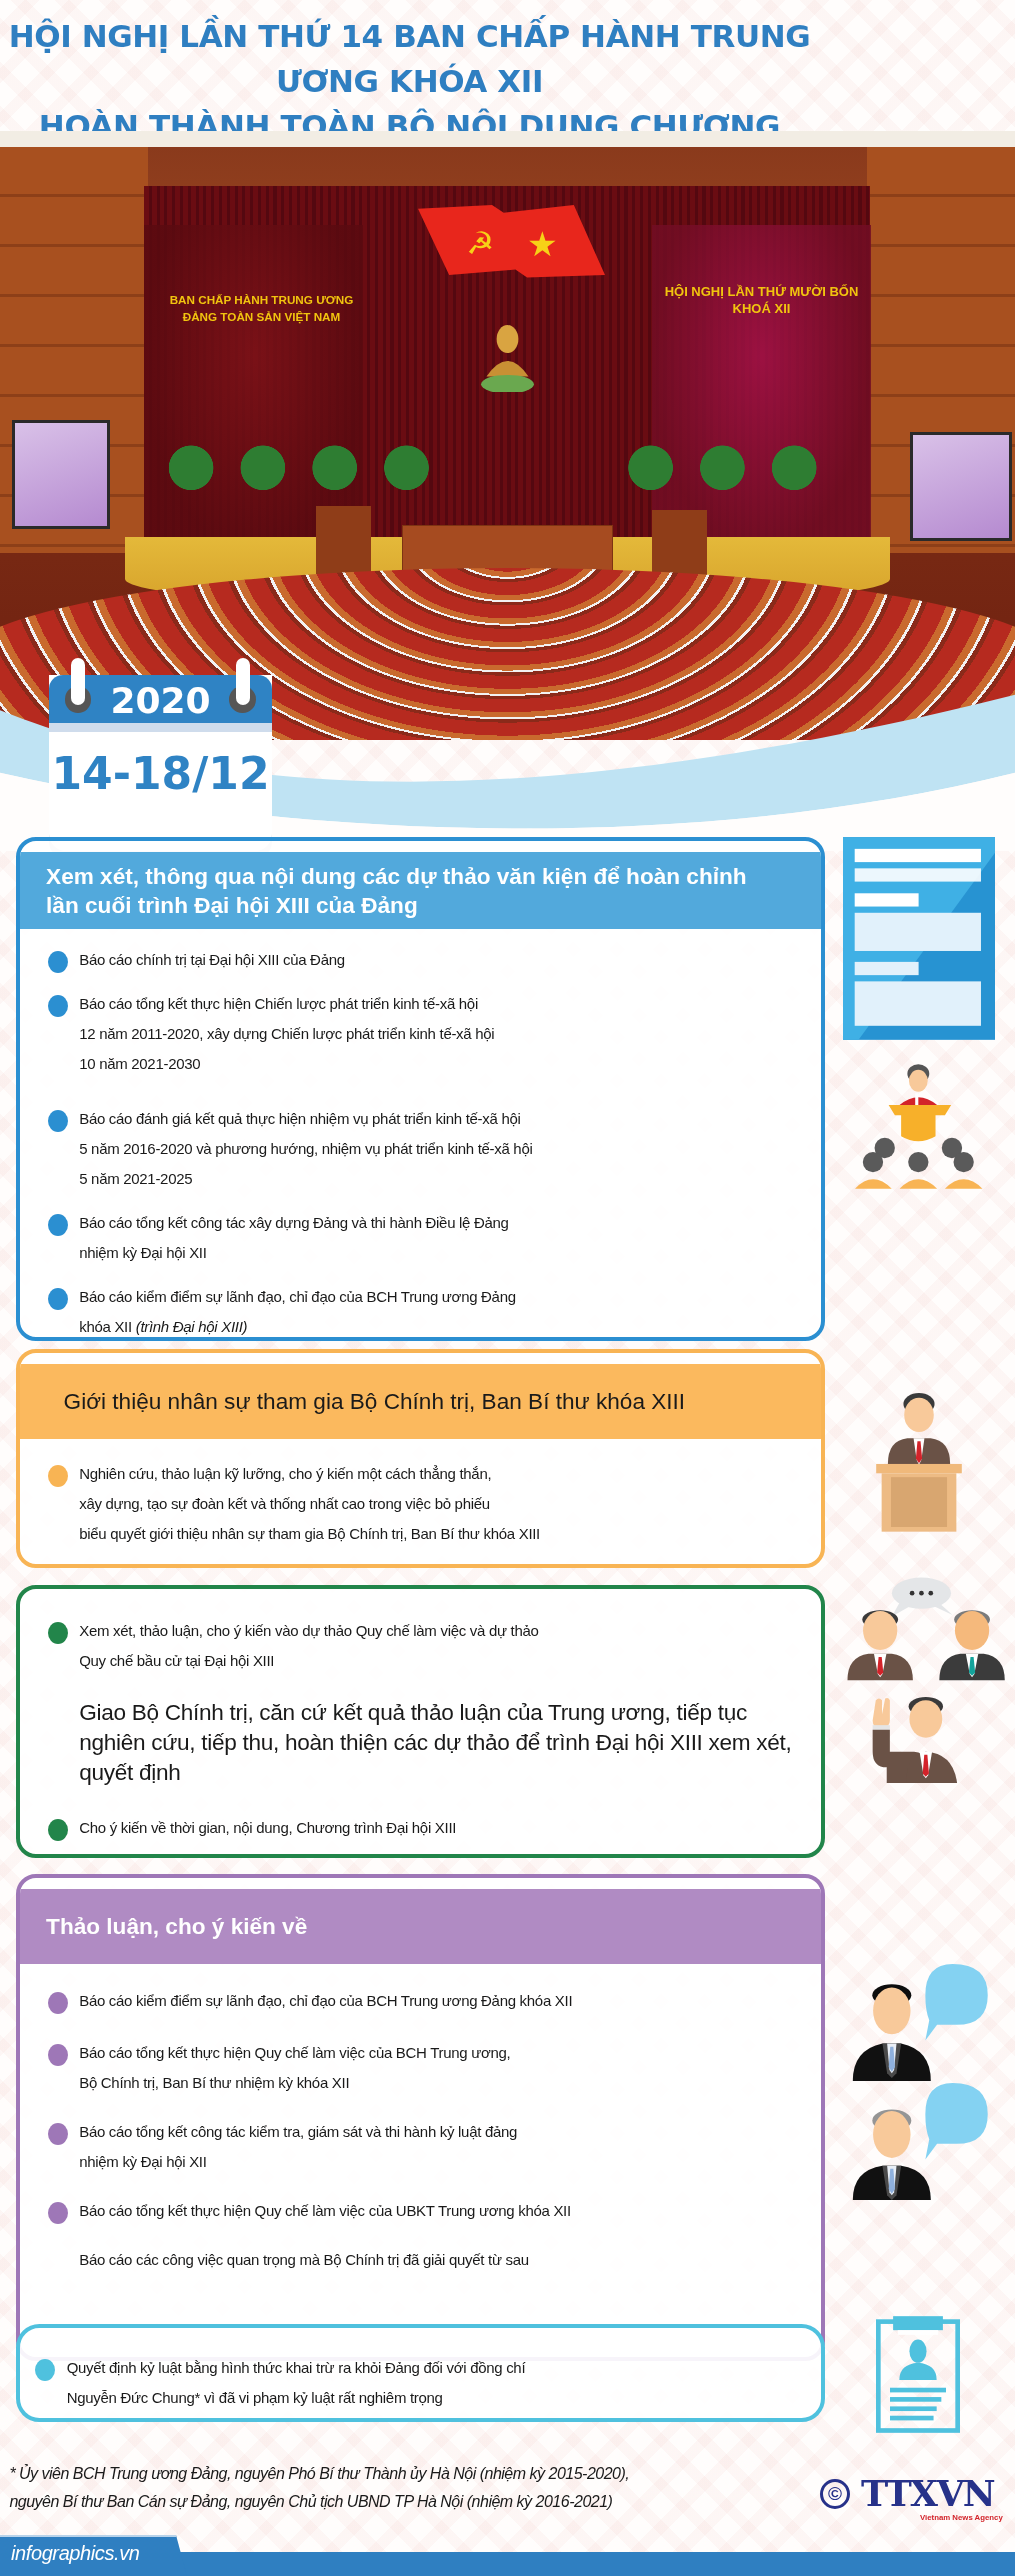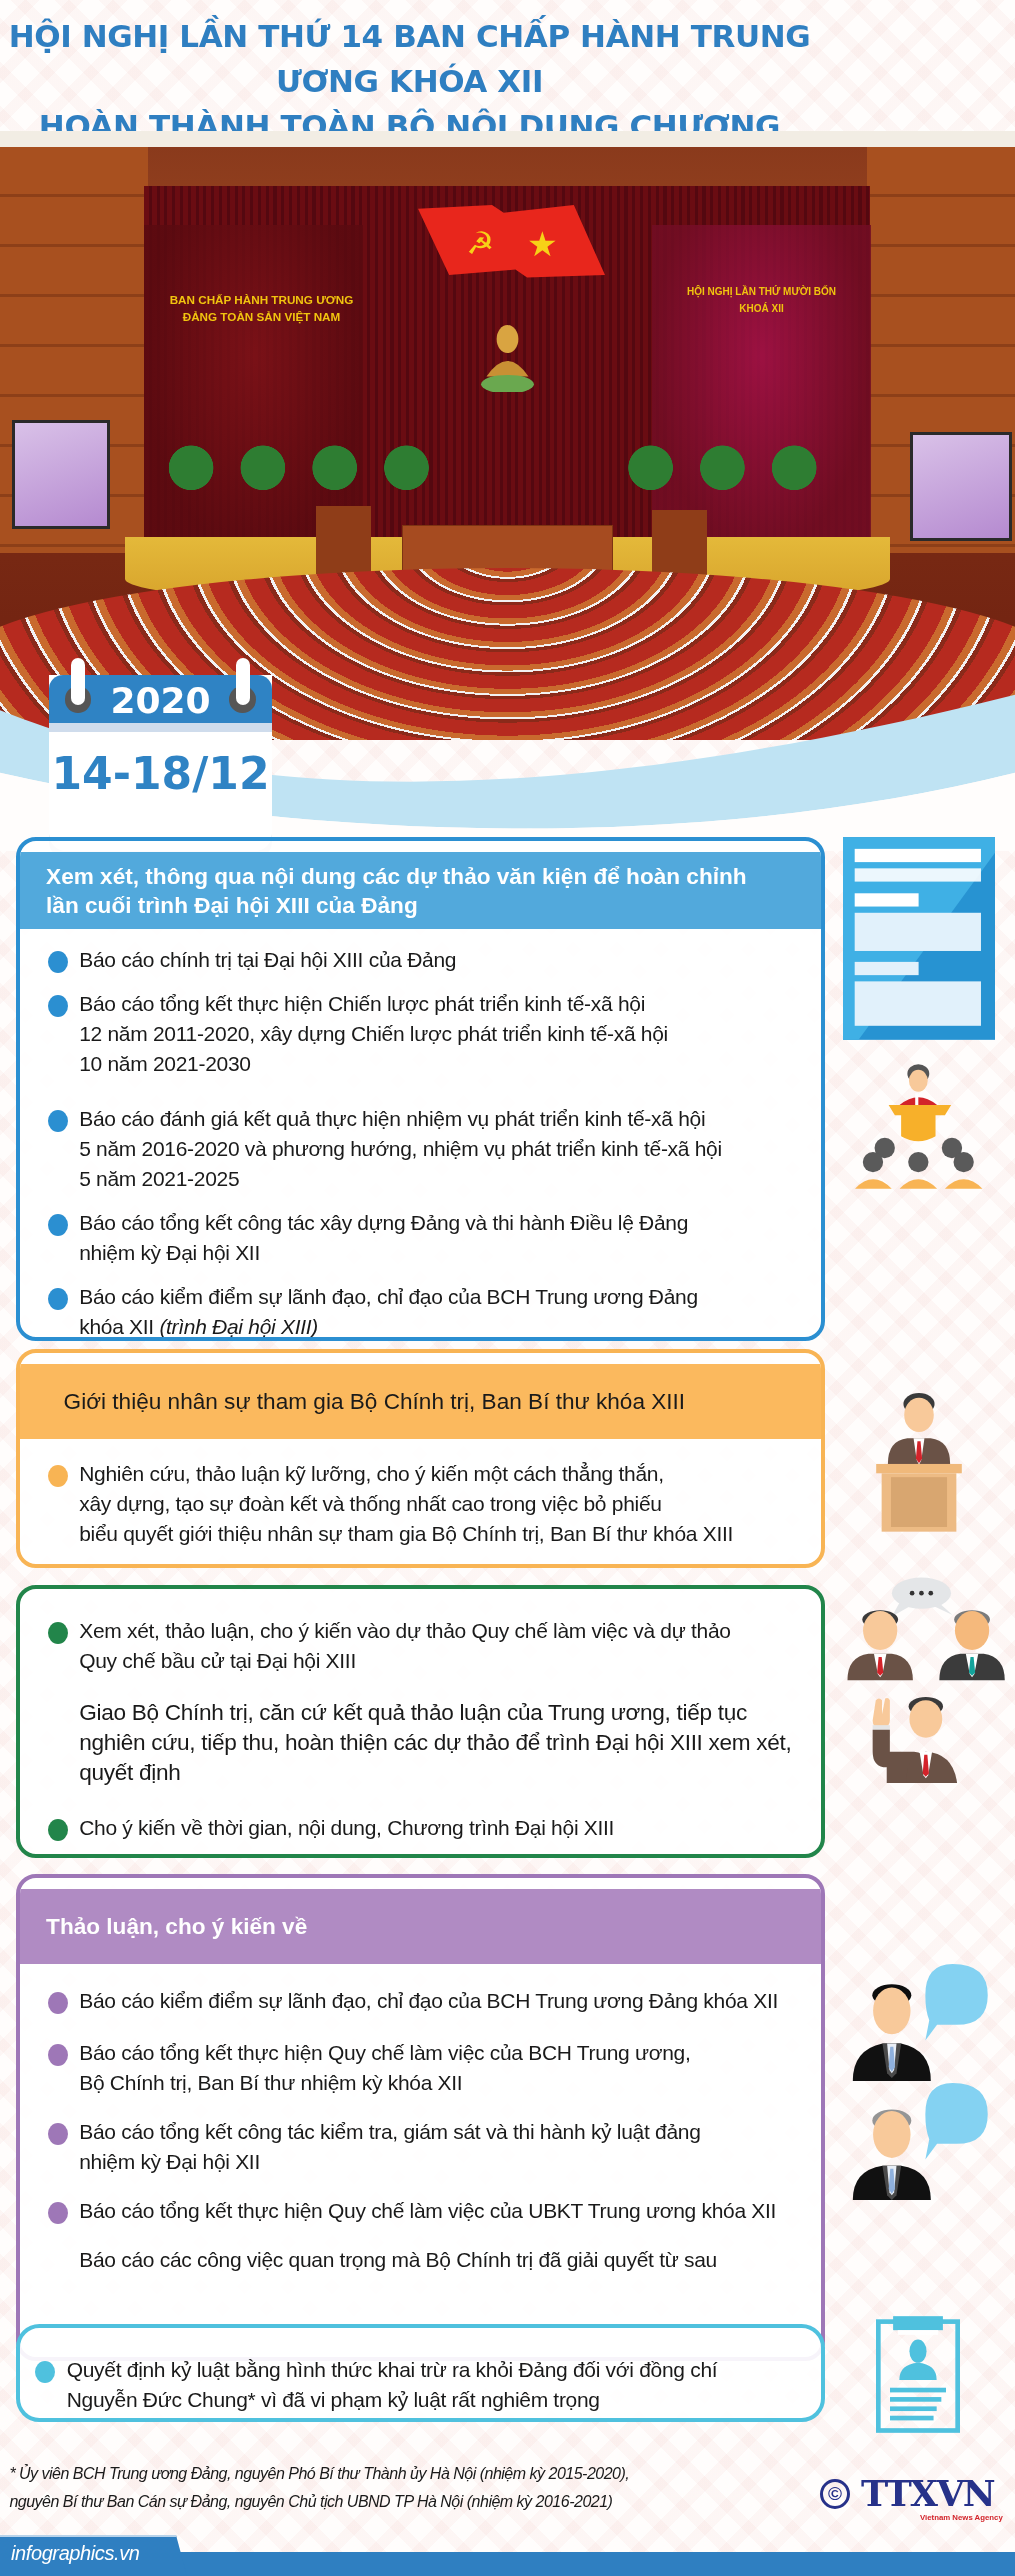--- a/index.html
+++ b/index.html
@@ -20,21 +20,21 @@
 
   
   .hero { left: 0; top: 131px; width: 1015px; height: 609px; overflow: hidden; }
   .hall-wall { position: absolute; inset: 0; background: linear-gradient(180deg, #f2ede4 0 15.6px, #8a3a1c 15.6px, #a04a22 35%, #7a2b14 60%, #6e1f10 100%); }
   .wood-left { position: absolute; left: 0; top: 15.6px; width: 148px; height: 406px; background: repeating-linear-gradient(180deg, #a8501f 0 47px, #8d3f18 47px 50px); }
   .wood-right { position: absolute; right: 0; top: 15.6px; width: 148px; height: 406px; background: repeating-linear-gradient(180deg, #a8501f 0 47px, #8d3f18 47px 50px); }
   .curtain { position: absolute; left: 144px; top: 55px; width: 726px; height: 367px; background: repeating-linear-gradient(90deg, #6a0c12 0 4.7px, #540810 4.7px 7.8px); }
   .curtain-right { position: absolute; left: 652px; top: 94px; width: 219px; height: 328px; background: radial-gradient(ellipse at 50% 40%, #a5124a 0%, #720d24 70%); opacity: 0.85; }
   .curtain-left { position: absolute; left: 144px; top: 94px; width: 219px; height: 328px; background: radial-gradient(ellipse at 50% 40%, #7d1218 0%, #5a0a10 70%); opacity: 0.85; }
   .banner-left { position: absolute; left: 164px; top: 144px; width: 195px; text-align: center; color: #f1c40f; font-weight: 700; font-size: 11.7px; line-height: 17px; font-family: "Liberation Sans Narrow", "Liberation Sans", sans-serif; margin-top: 16px; }
-  .banner-right { position: absolute; left: 660px; top: 152px; width: 203px; text-align: center; color: #f1c40f; font-weight: 700; font-size: 10px; line-height: 17px; }
+  .banner-right { position: absolute; left: 660px; top: 152px; width: 203px; text-align: center; color: #f1c40f; font-weight: 700; font-size: 13px; line-height: 17px; }
   .flag { position: absolute; left: 418px; top: 70px; width: 187px; height: 78px; }
   .bust { position: absolute; left: 480px; top: 191px; width: 55px; height: 70px; }
   .stage { position: absolute; left: 125px; top: 406px; width: 765px; height: 70px; background: linear-gradient(180deg, #e4b93a 0%, #d6a12a 100%); border-radius: 0 0 50% 50% / 0 0 40% 40%; }
   .stage-table { position: absolute; left: 402px; top: 394px; width: 211px; height: 55px; background: #a64b20; border: 1.6px solid #7d3412; }
   .podium-l { position: absolute; left: 316px; top: 375px; width: 55px; height: 78px; background: #8f3d18; }
   .podium-r { position: absolute; left: 652px; top: 379px; width: 55px; height: 78px; background: #8f3d18; }
   .screen-l { position: absolute; left: 11.7px; top: 289px; width: 98px; height: 109px; background: linear-gradient(160deg, #d9c1e8, #b58ad0); border: 3.1px solid #2a2a2a; }
   .screen-r { position: absolute; left: 910px; top: 301px; width: 102px; height: 109px; background: linear-gradient(160deg, #d9c1e8, #b58ad0); border: 3.1px solid #2a2a2a; }
   .plants { position: absolute; left: 148px; top: 312px; width: 718px; height: 62px; background: radial-gradient(circle at 6% 40%, #2e7d32 0 22px, transparent 22.6px), radial-gradient(circle at 16% 40%, #2e7d32 0 22px, transparent 22.6px), radial-gradient(circle at 26% 40%, #2e7d32 0 22px, transparent 22.6px), radial-gradient(circle at 36% 40%, #2e7d32 0 22px, transparent 22.6px), radial-gradient(circle at 70% 40%, #2e7d32 0 22px, transparent 22.6px), radial-gradient(circle at 80% 40%, #2e7d32 0 22px, transparent 22.6px), radial-gradient(circle at 90% 40%, #2e7d32 0 22px, transparent 22.6px); }
   .seating { position: absolute; left: -47px; top: 437px; width: 1109px; height: 328px; border-radius: 50% 50% 0 0 / 30% 30% 0 0;
@@ -48,21 +48,21 @@
   .cal-year { position: absolute; left: 0; top: 44px; width: 223px; text-align: center; color: #ffffff; font-weight: 700; font-size: 36px; line-height: 41px; font-family: "DejaVu Sans", sans-serif; }
   .cal-ring { position: absolute; top: 22px; width: 14px; height: 47px; background: #ffffff; border-radius: 7px; box-shadow: 0 7.8px 0 0 rgba(0,0,0,0); }
   .cal-ring-hole { position: absolute; top: 50px; width: 26.5px; height: 26.5px; border-radius: 50%; background: #565656; }
   .cal-date { position: absolute; left: 0; top: 117px; width: 223px; text-align: center; color: #2f83c4; font-weight: 700; font-size: 44px; line-height: 41px; font-family: "DejaVu Sans", sans-serif; }
 
   
   .box { position: absolute; left: 15.6px; width: 809px; border-style: solid; border-width: 4.7px; border-radius: 20px; background: rgba(255,255,255,0.92); overflow: hidden; }
   .box-head { margin: 11px 0 0 0; padding: 0 31px 0 26.5px; display: flex; align-items: center; }
   .box-head-text { font-size: 22.6px; line-height: 29px; }
   .items { padding: 15.6px 23.4px 0 15.6px; }
-  .item { position: relative; padding-left: 44px; font-size: 21px; line-height: 30px; margin-bottom: 14px; font-family: "Liberation Sans", sans-serif; letter-spacing: -0.3px; }
+  .item { position: relative; padding-left: 44px; font-size: 15px; line-height: 30px; margin-bottom: 14px; font-family: "Liberation Sans", sans-serif; letter-spacing: -0.3px; }
   .dot { position: absolute; left: 12.5px; top: 6.2px; width: 20px; height: 22px; border-radius: 50%; }
   .note { position: relative; padding-left: 44px; font-size: 22.6px; line-height: 30px; margin-bottom: 14px; letter-spacing: -0.3px; }
   .italic { font-style: italic; }
 
   .b1 { top: 837px; height: 504px; border-color: #2b8fd1; }
   .b1 .box-head { background: #52a9dc; height: 77px; color: #fff; font-weight: 700; }
   .b1 .dot { background: #2b8fd1; }
 
   .b2 { top: 1349px; height: 219px; border-color: #f8b454; }
   .b2 .box-head { background: #fbb95e; height: 75px; color: #1a1a1a; padding-left: 44px; }
@@ -71,21 +71,21 @@
   .b3 { top: 1585px; height: 273px; border-color: #22854a; }
   .b3 .dot { background: #22854a; }
   .b3 .items { padding-top: 26.5px; }
 
   .b4 { top: 1874px; height: 487px; border-color: #9e77b7; }
   .b4 .box-head { background: #b08bc3; height: 75px; color: #fff; font-weight: 700; }
   .b4 .dot { background: #9e77b7; }
 
   .b5 { top: 2324px; height: 98px; border-color: #4fc1de; border-radius: 23.4px; }
   .b5 .dot { background: #4fc1de; }
-  .b5 .items { padding-top: 19px; padding-left: 3.1px; margin-top: 8px; }
+  .b5 .items { padding-top: 25px; padding-left: 3.1px; }
 
   
   .ic { position: absolute; }
   
   .footnote { left: 9.4px; top: 2460px; width: 789px; font-style: italic; font-size: 16px; line-height: 28px; color: #1a1a1a; letter-spacing: -0.5px; }
   .logo { left: 820px; top: 2474px; width: 187px; height: 55px; }
   .logo-copy { position: absolute; left: 0; top: 4.7px; width: 30px; height: 30px; border: 3.1px solid #27328a; border-radius: 50%; color: #27328a; font-weight: 700; font-size: 19px; line-height: 23.4px; text-align: center; }
   .logo-text { position: absolute; left: 41px; top: 0; color: #27328a; font-weight: 900; font-size: 36px; line-height: 39px; font-family: "DejaVu Serif", serif; letter-spacing: -1.6px; }
   .logo-sub { position: absolute; left: 100px; top: 39px; color: #d2232a; font-size: 7.8px; font-weight: 700; }
   .footer-band { left: 0; top: 2552px; width: 1015px; height: 24px; background: #2f7fc1; }

